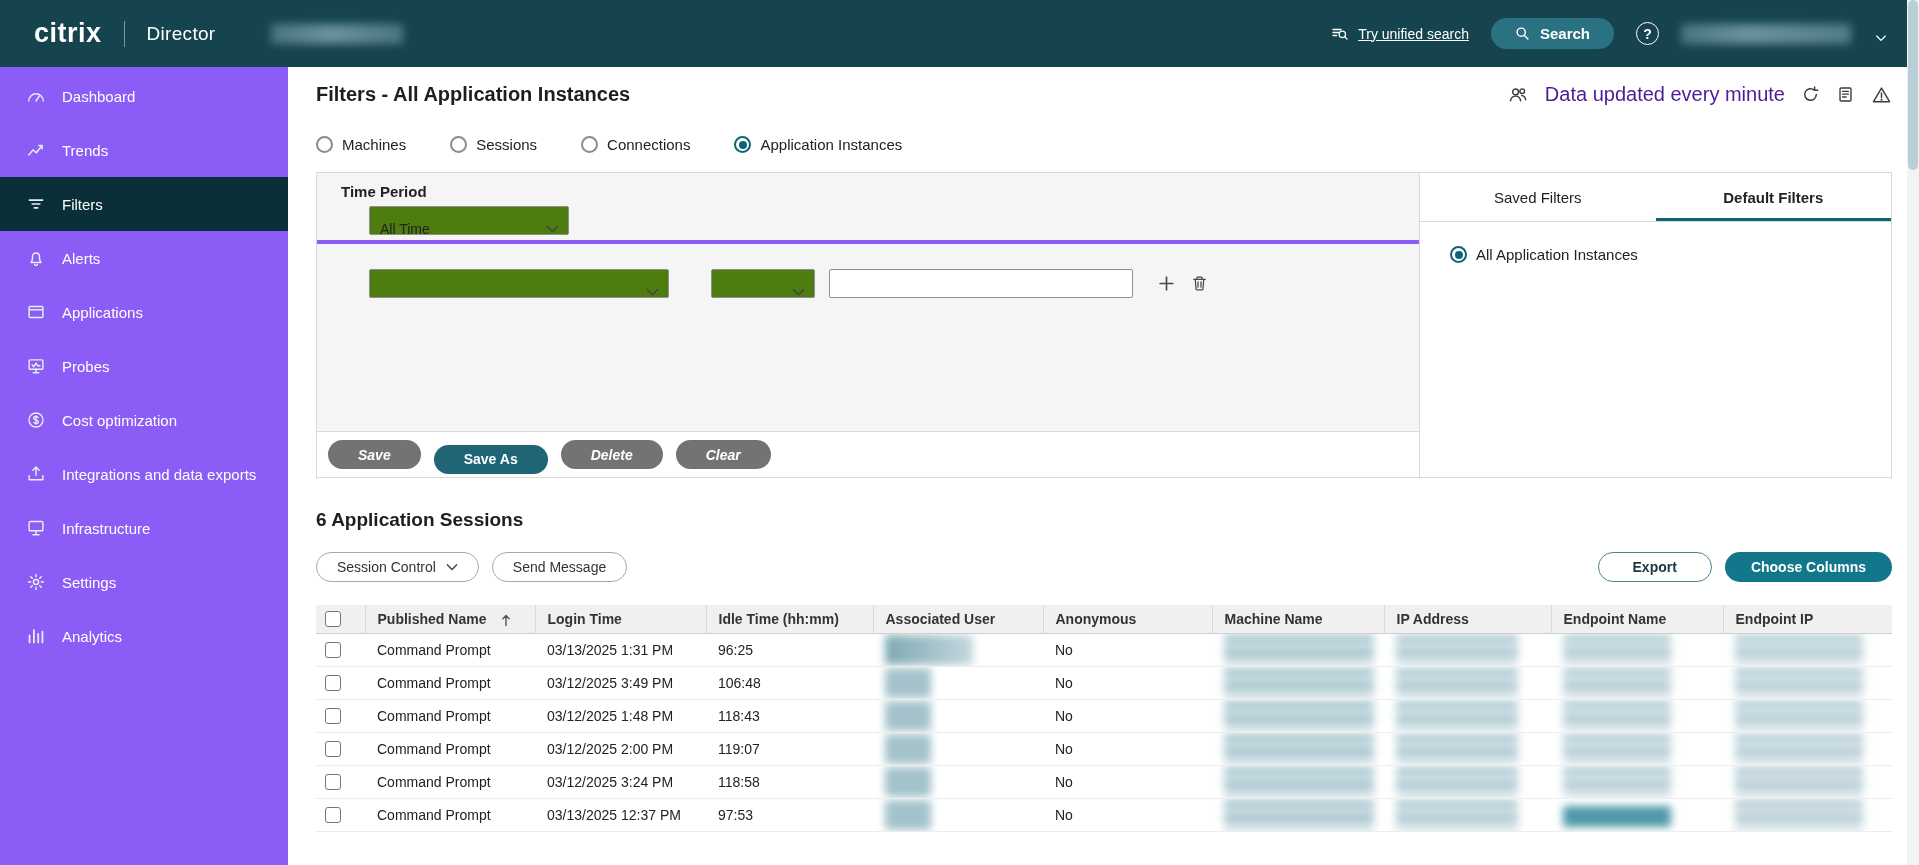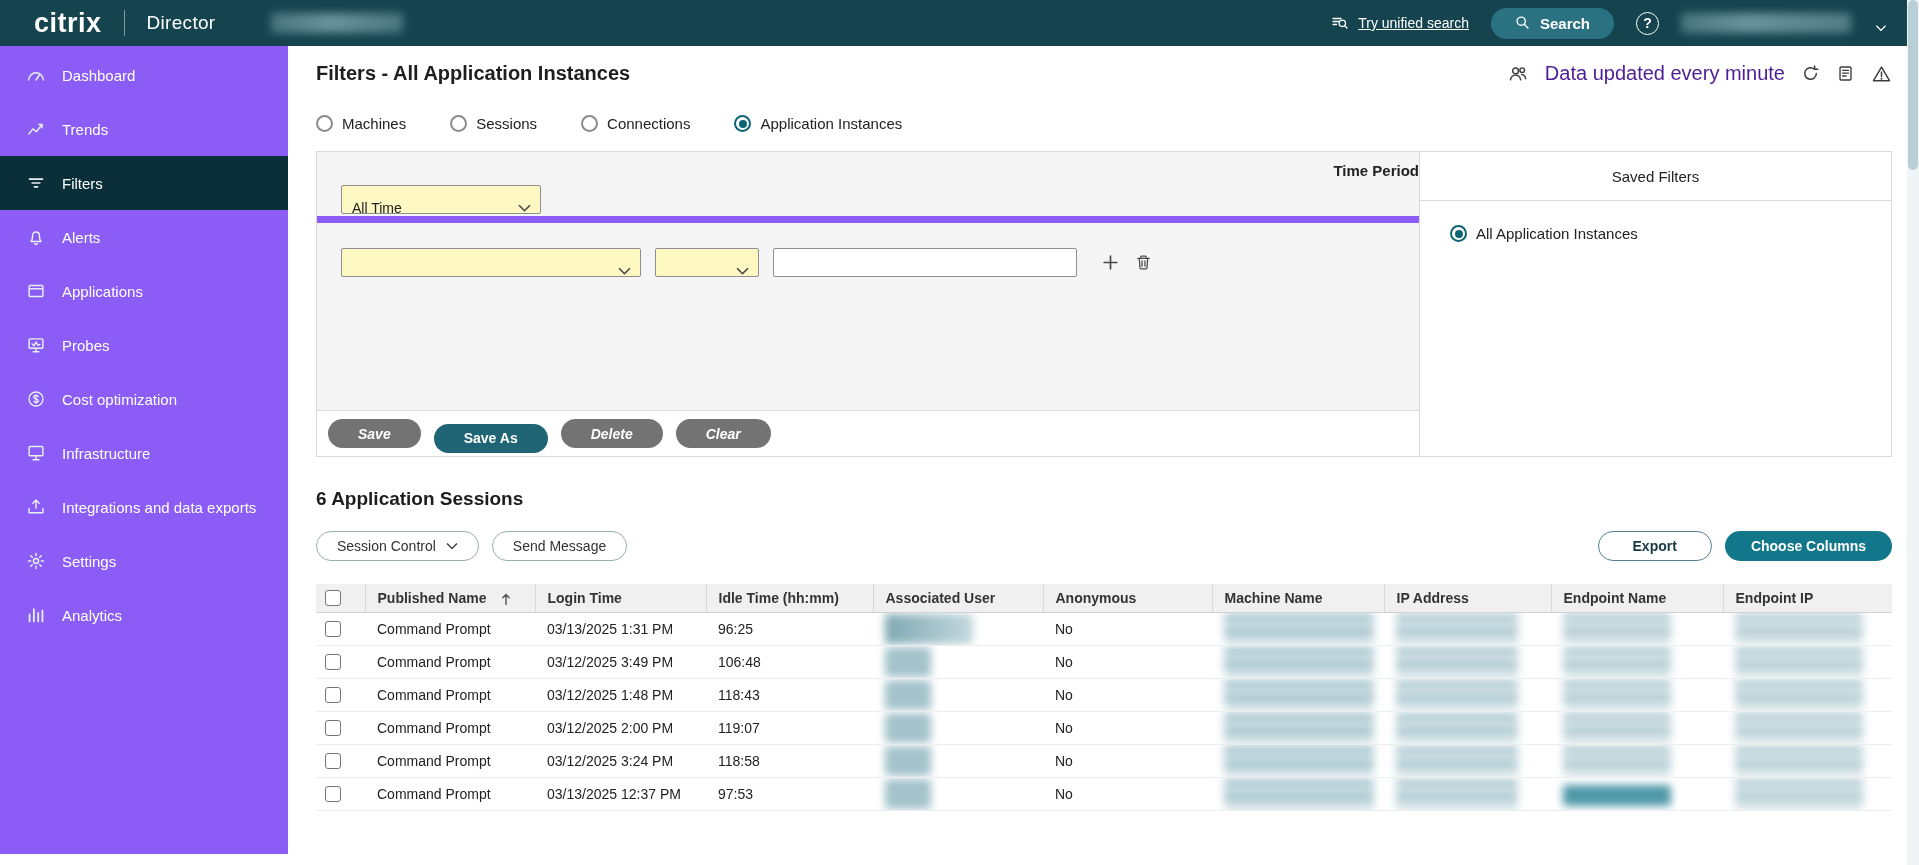--- a/index.html
+++ b/index.html
@@ -1,20 +1,20 @@
 <!DOCTYPE html>
 <html><head>
 <meta charset="utf-8">
 <style>
   * { margin:0; padding:0; box-sizing:border-box; }
   html,body { width:1919px; height:865px; overflow:hidden; }
   body { font-family:"Liberation Sans","DejaVu Sans",sans-serif; background:#fff; position:relative; }
 
   
-  .topbar { height:46px; background:#15444e; display:flex; align-items:center; padding:0 30px 0 34px; color:#fff; }
+  .topbar { height:67px; background:#15444e; display:flex; align-items:center; padding:0 30px 0 34px; color:#fff; }
   .logo { font-size:27px; font-weight:700; letter-spacing:.5px; }
   .topbar-divider { width:1px; height:26px; background:rgba(255,255,255,.45); margin:0 22px; }
   .product-name { font-size:19px; font-weight:400; letter-spacing:.3px; }
   .blur { filter:blur(4px); border-radius:2px; }
   .site-blur { width:132px; height:20px; margin-left:56px; background:linear-gradient(90deg,#49747e,#6b929c 45%,#4a757f); }
   .topbar-right { margin-left:auto; display:flex; align-items:center; gap:22px; }
   .unified-search { display:flex; align-items:center; gap:9px; font-size:14px; }
   .unified-link { text-decoration:underline; color:#fff; cursor:pointer; }
   .search-pill { display:flex; align-items:center; gap:9px; background:#2a7282; border:none; color:#fff; font-size:15px; font-weight:600; padding:7px 24px; border-radius:17px; cursor:pointer; font-family:inherit; }
   .help-circle { width:23px; height:23px; border-radius:50%; border:1.5px solid #fff; display:flex; align-items:center; justify-content:center; font-size:14px; font-weight:600; cursor:pointer; }
@@ -39,23 +39,23 @@
   
   .radio-row { display:flex; gap:44px; margin-top:30px; align-items:flex-end; }
   .radio-opt { display:flex; align-items:center; gap:9px; font-size:15px; color:#222; cursor:pointer; }
   .rdot { width:17px; height:17px; border-radius:50%; border:2px solid #8b8b8b; position:relative; background:#fff; flex:none; }
   .radio-opt.selected .rdot { border-color:#0c6575; }
   .radio-opt.selected .rdot::after { content:""; position:absolute; inset:2.5px; border-radius:50%; background:#0c6575; }
 
   
   .filter-box { display:flex; border:1px solid #d9d9d9; margin-top:19px; height:306px; }
   .fb-left { flex:1; display:flex; flex-direction:column; background:#f5f5f5; min-width:0; }
-  .fb-sec1 { height:71px; padding:10px 0 0 24px; border-bottom:7px solid #8b5cf6;text-align:right; }
+  .fb-sec1 { height:71px; padding:10px 0 0 24px; border-bottom:4px solid #8b5cf6; }
   .tp-label { font-size:15px; font-weight:700; color:#222; }
-  .select { background:#fef9c3; border:1px solid #8f8f8f; height:29px; display:flex; align-items:center; justify-content:space-between; padding:16px 9px 0 10px; font-size:14px; color:#222; border-radius:2px; cursor:pointer; }
+  .select { background:#4d7c0f; border:1px solid #8f8f8f; height:29px; display:flex; align-items:center; justify-content:space-between; padding:16px 9px 0 10px; font-size:14px; color:#222; border-radius:2px; cursor:pointer;margin-left:28px; }
   .tp-select { width:200px; margin-top:6px; }
   .fb-sec2 { flex:1; padding:25px 0 0 24px; display:flex; align-items:flex-start; gap:14px; }
   .sel-field { width:300px; }
   .sel-op { width:104px; }
   .filter-input { width:304px; height:29px; border:1px solid #8f8f8f; border-radius:2px; background:#fff; padding:0 8px; font-size:14px; font-family:inherit; }
   .row-icon { display:flex; margin-top:5px; cursor:pointer; color:#4a4a4a; }
   .row-icon.plus { margin-left:10px; }
   .fb-sec3 { height:46px; background:#fff; border-top:1px solid #d9d9d9; display:flex; align-items:center; gap:13px; padding-left:11px; }
   .pill { height:29px; border-radius:15px; border:none; color:#fff; font-size:14px; font-weight:600; padding:0 30px; cursor:pointer; font-family:inherit; }
   .pill.gray { background:#737373;font-style:italic; }
@@ -199,35 +199,35 @@
       <span class="sicon">
           <svg width="20" height="20" viewBox="0 0 18 18" fill="none" stroke="currentColor" stroke-width="1.2" stroke-linecap="round">
             <circle cx="9" cy="9" r="6.3"></circle>
             <path d="M9 5.2v7.6M11 6.8c-.5-.6-1.2-1-2-1-1.2 0-2.1.7-2.1 1.6 0 2.1 4.2 1 4.2 3.2 0 .9-.9 1.6-2.1 1.6-.8 0-1.5-.4-2-1"></path>
           </svg>
         </span>
       <span>Cost optimization</span>
     </div>
     <div class="side-item">
       <span class="sicon">
+          <svg width="20" height="20" viewBox="0 0 18 18" fill="none" stroke="currentColor" stroke-width="1.3" stroke-linecap="round" stroke-linejoin="round">
+            <path d="M2.8 10.5v3.7h12.4v-3.7"></path>
+            <path d="M9 2.8v7.4M9 2.8 6.2 5.6M9 2.8l2.8 2.8"></path>
+          </svg>
+        </span>
+      <span>Integrations and data exports</span>
+    </div>
+    <div class="side-item">
+      <span class="sicon">
           <svg width="20" height="20" viewBox="0 0 18 18" fill="none" stroke="currentColor" stroke-width="1.3" stroke-linecap="round">
             <rect x="2.8" y="3.2" width="12.4" height="8.3" rx="1"></rect>
             <path d="M6.3 15h5.4M9 11.5V15"></path>
           </svg>
         </span>
       <span>Infrastructure</span>
-    </div>
-    <div class="side-item">
-      <span class="sicon">
-          <svg width="20" height="20" viewBox="0 0 18 18" fill="none" stroke="currentColor" stroke-width="1.3" stroke-linecap="round" stroke-linejoin="round">
-            <path d="M2.8 10.5v3.7h12.4v-3.7"></path>
-            <path d="M9 2.8v7.4M9 2.8 6.2 5.6M9 2.8l2.8 2.8"></path>
-          </svg>
-        </span>
-      <span>Integrations and data exports</span>
     </div>
     <div class="side-item">
       <span class="sicon">
           <svg width="20" height="20" viewBox="0 0 18 18" fill="none" stroke="currentColor" stroke-width="1.3" stroke-linecap="round">
             <circle cx="9" cy="9" r="2.3"></circle>
             <path d="M9 2.2v2.1M9 13.7v2.1M2.2 9h2.1M13.7 9h2.1M4.2 4.2l1.5 1.5M12.3 12.3l1.5 1.5M13.8 4.2l-1.5 1.5M5.7 12.3l-1.5 1.5"></path>
           </svg>
         </span>
       <span>Settings</span>
     </div>
@@ -338,20 +338,21 @@
         <div class="fb-sec3">
           <button class="pill gray">Save</button>
           <button class="pill dark">Save As</button>
           <button class="pill gray">Delete</button>
           <button class="pill gray">Clear</button>
         </div>
       </div>
       <div class="fb-right">
         <div class="fb-tabs">
           <div class="fb-tab">Saved Filters</div>
+          <div class="fb-tab active">Default Filters</div>
         </div>
         <div class="fb-radio">
           <span class="radio-opt selected">
             <span class="rdot"></span>
             <span>All Application Instances</span>
           </span>
         </div>
       </div>
     </div>
 

